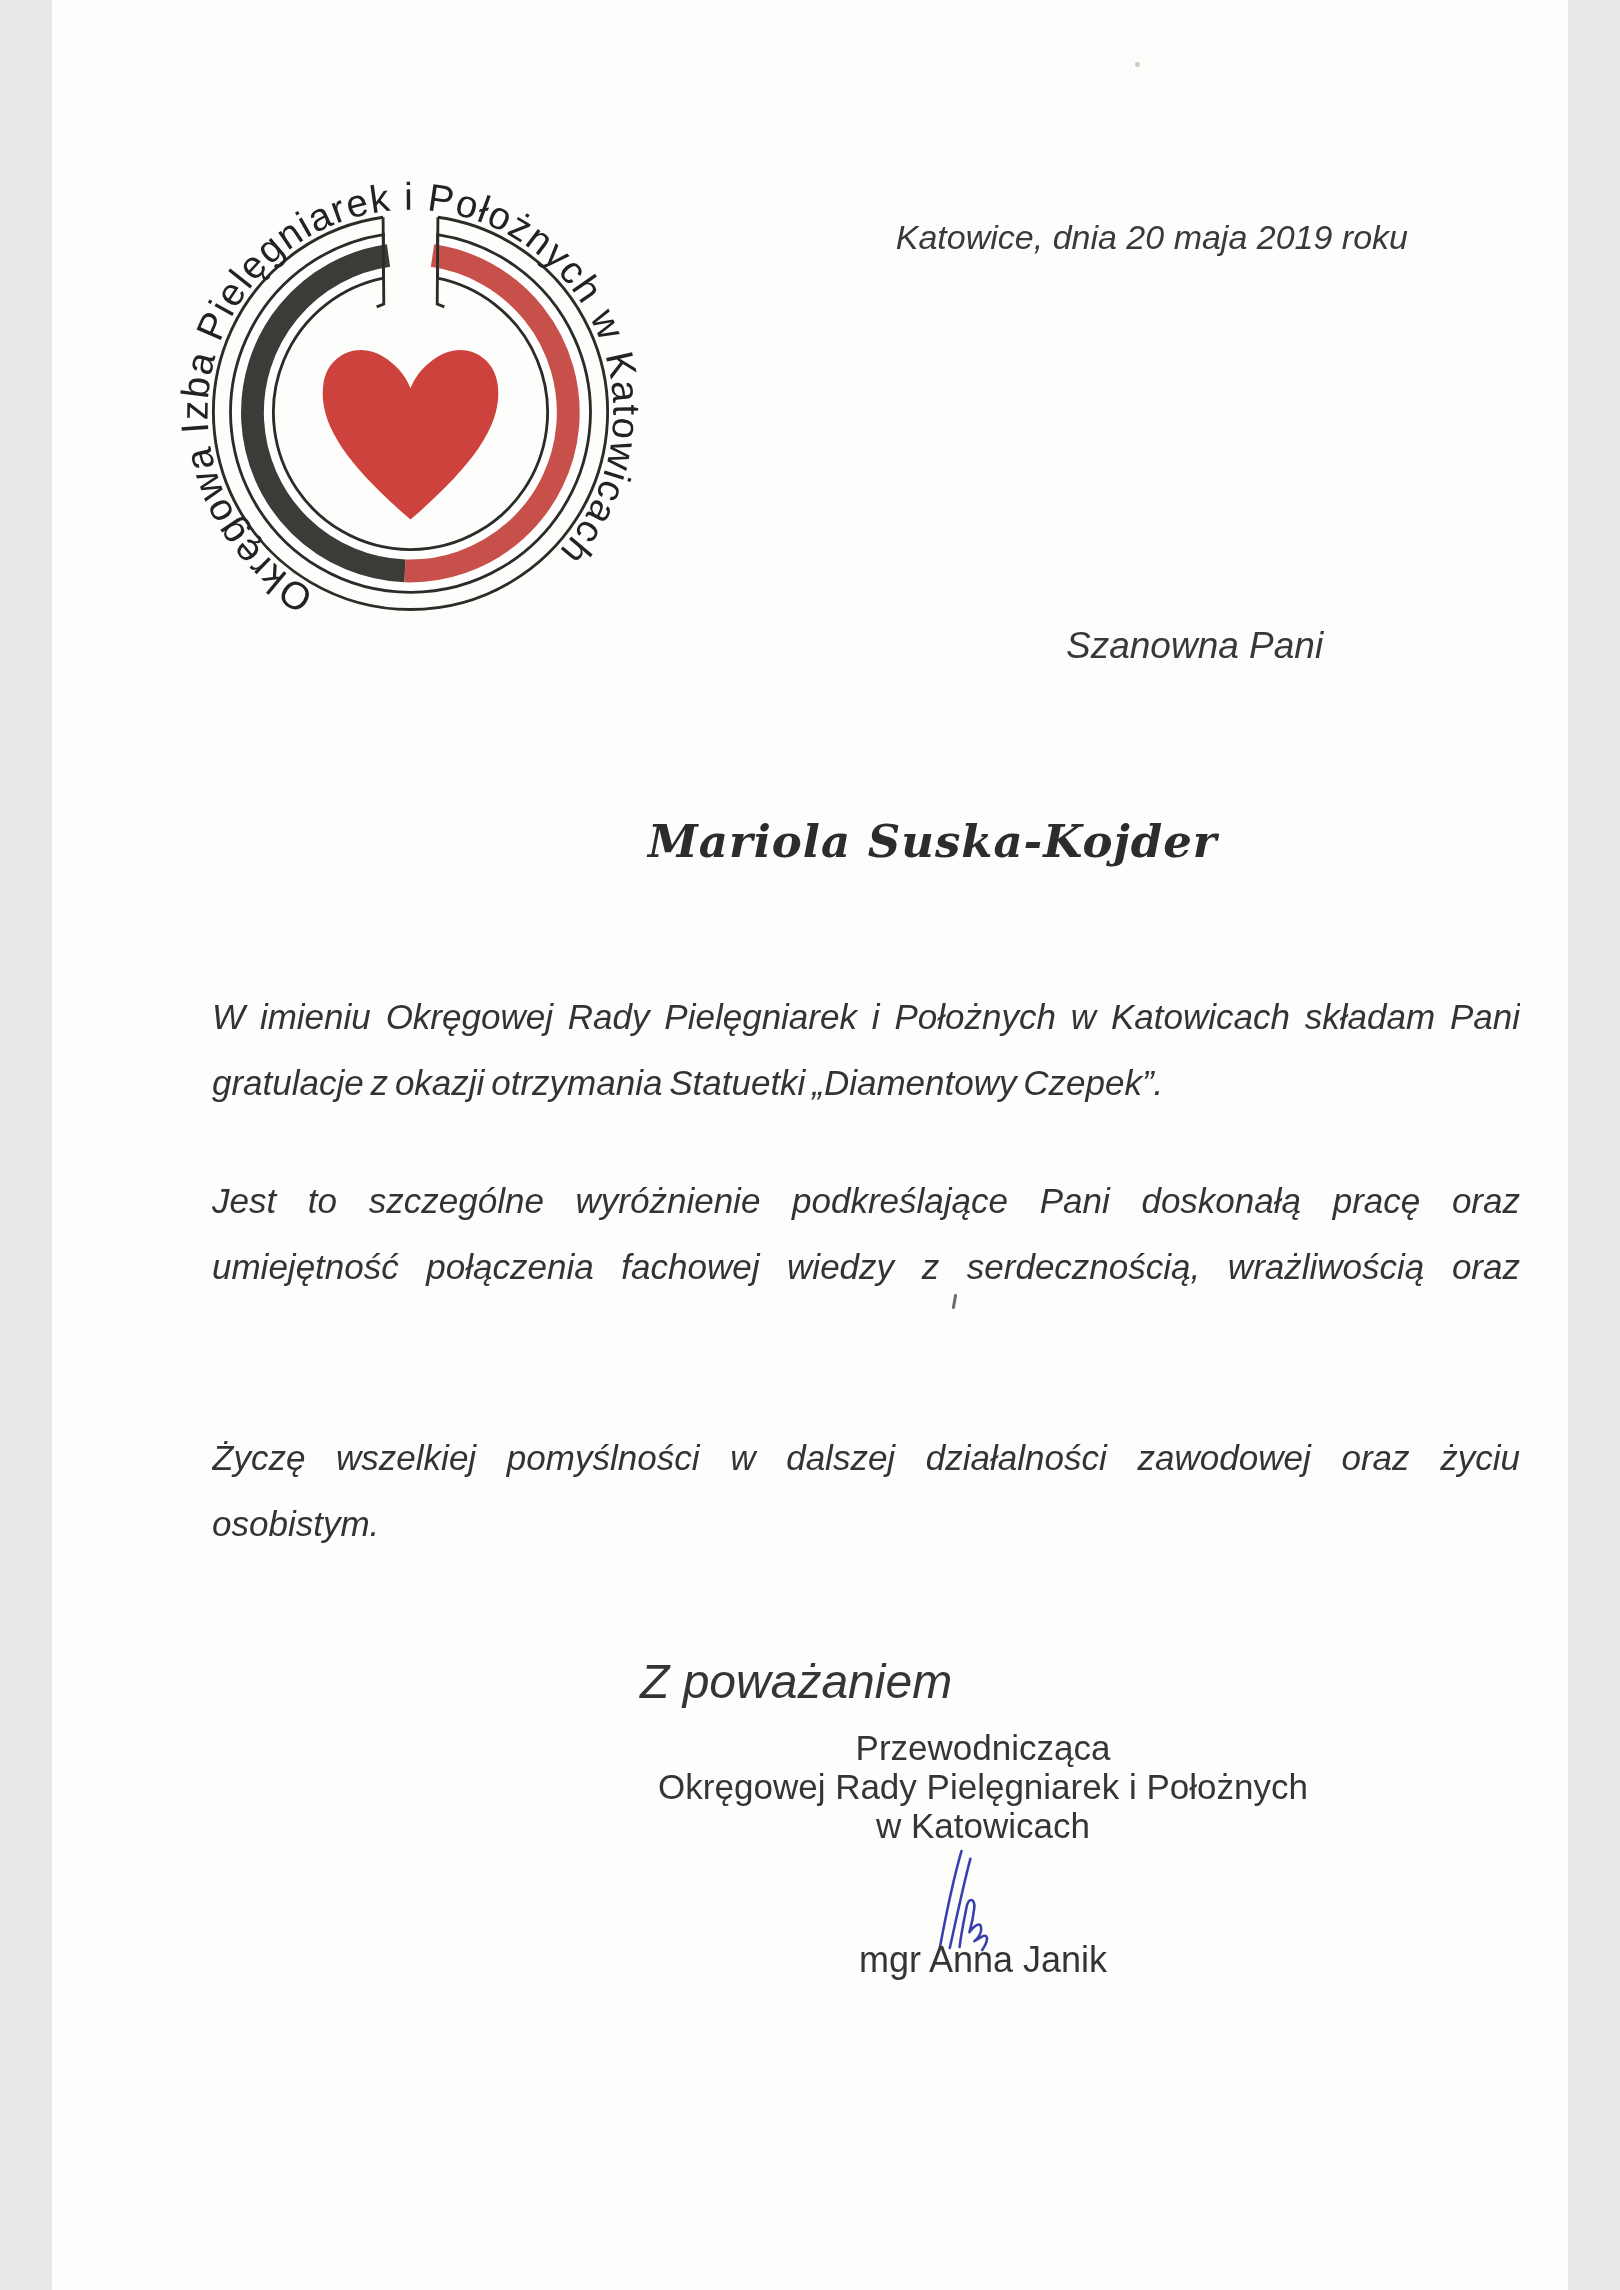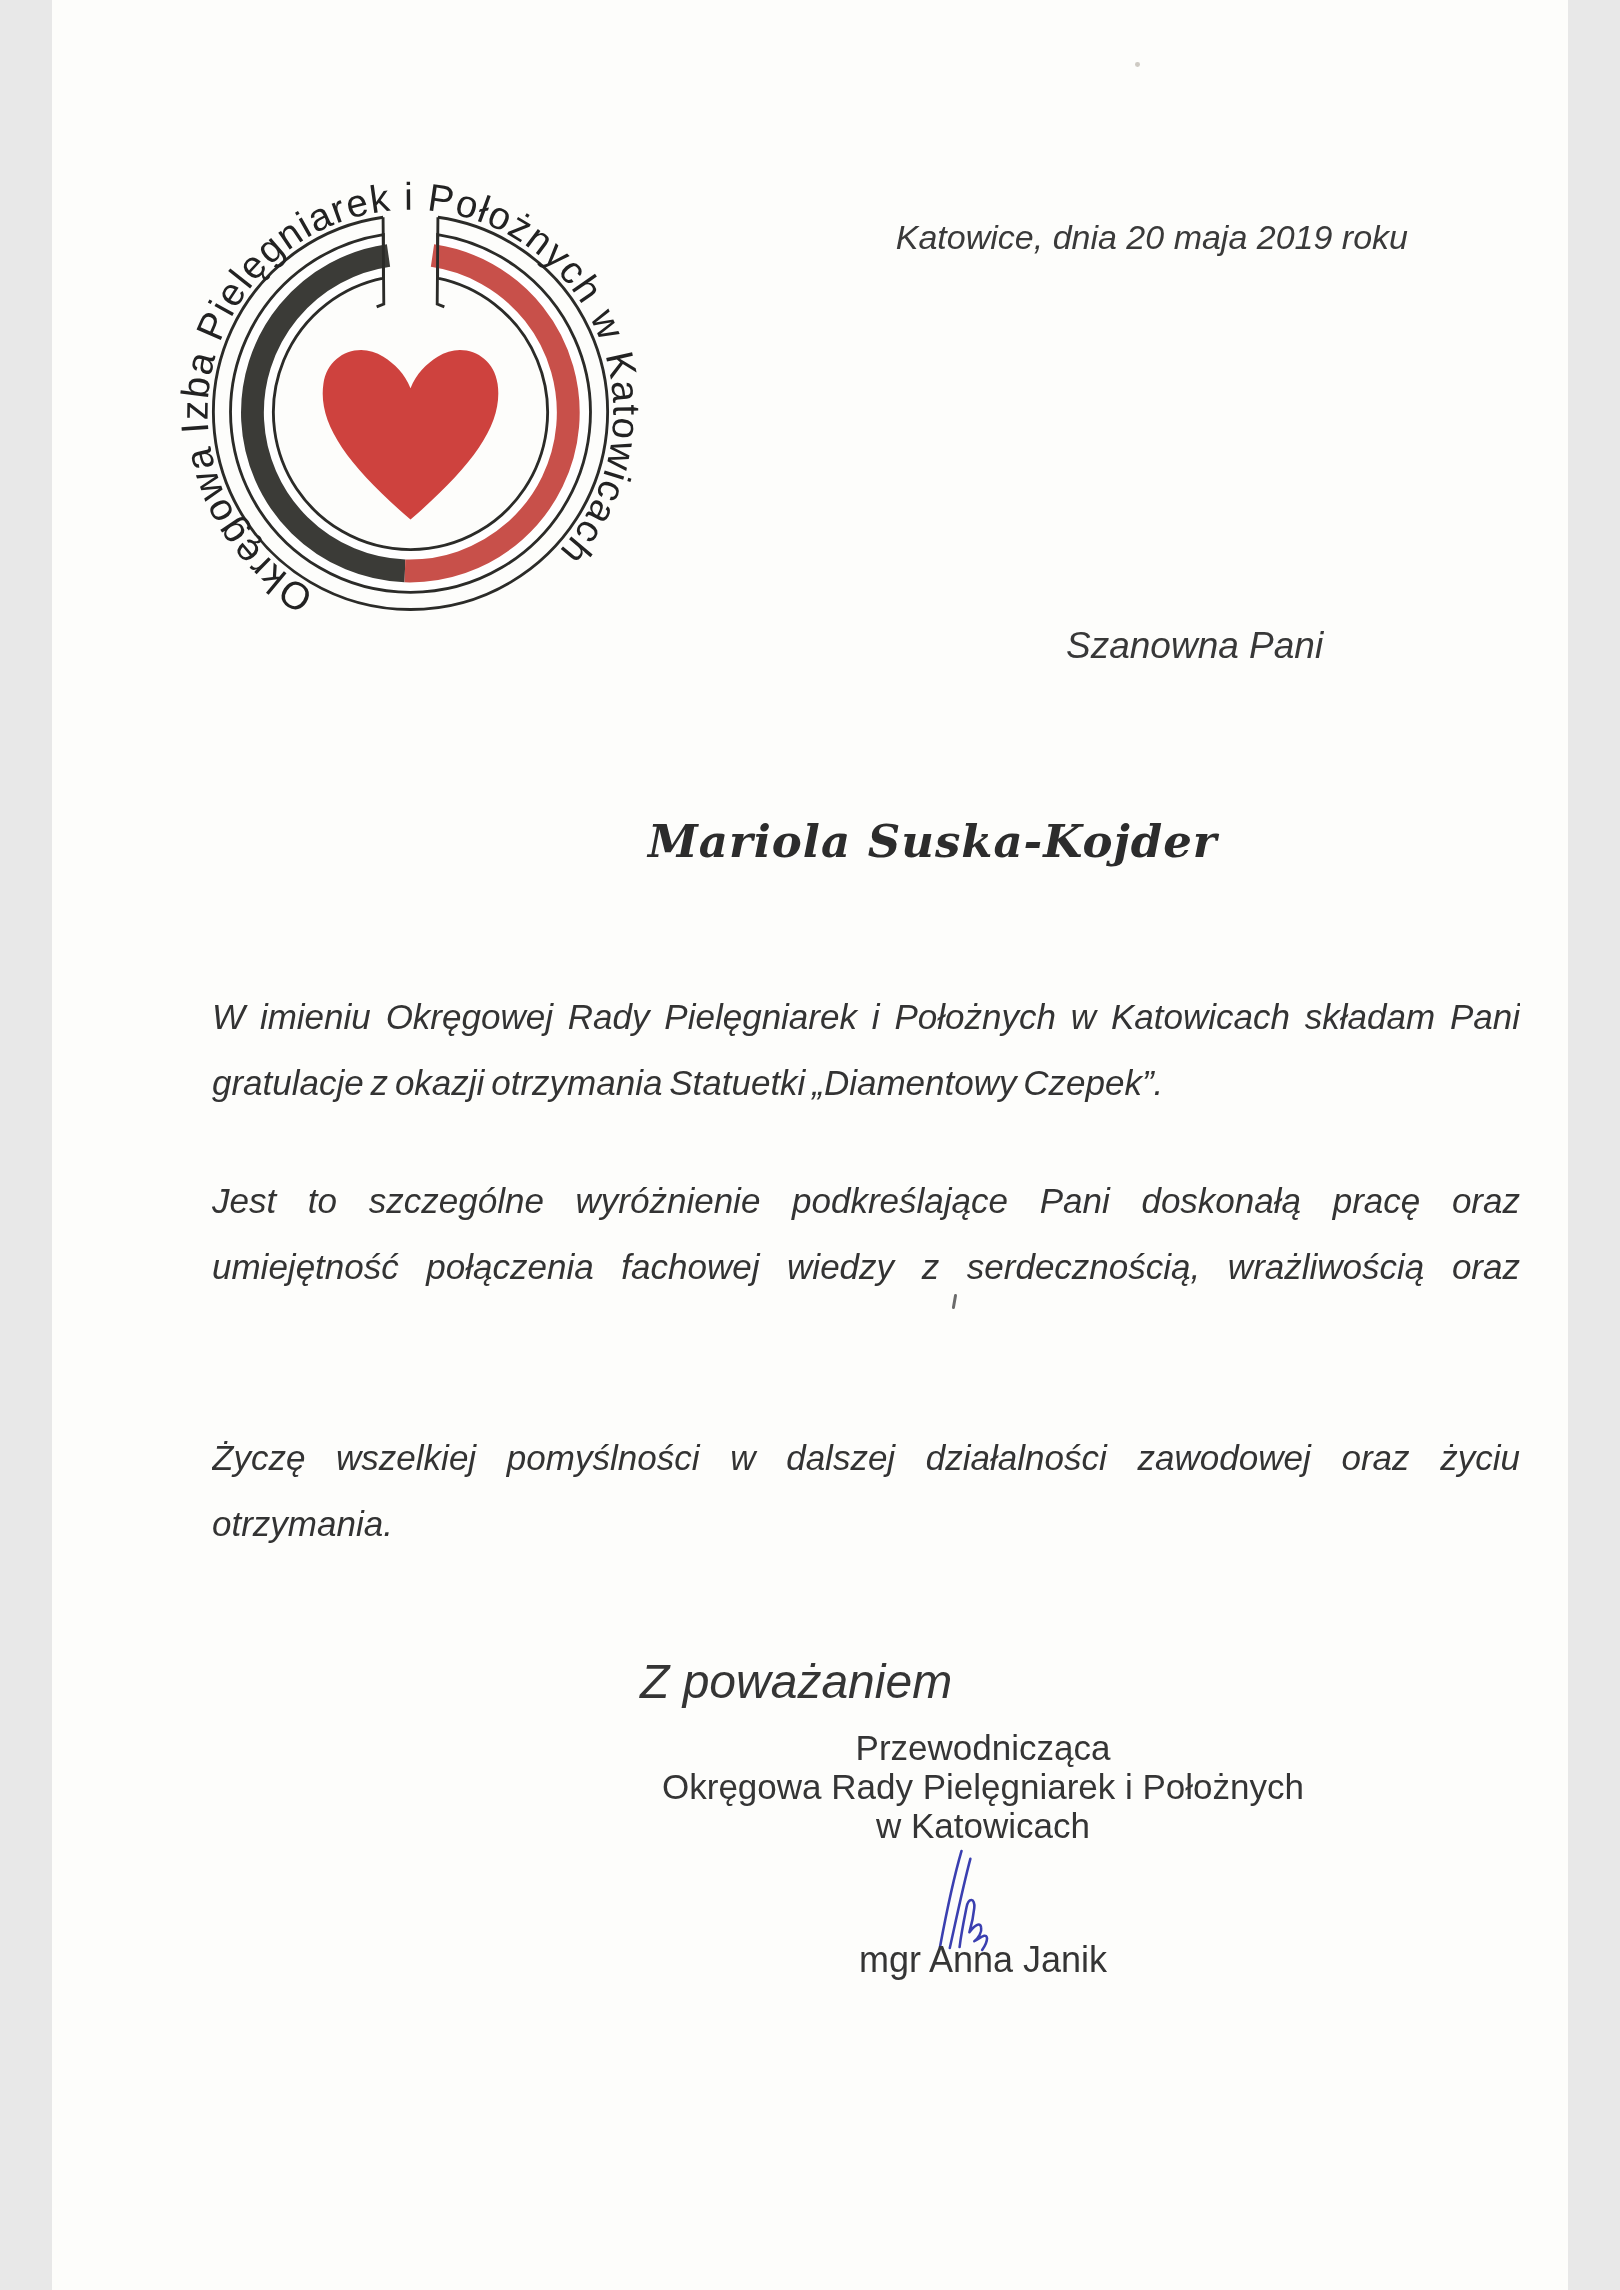--- a/index.html
+++ b/index.html
@@ -106,28 +106,28 @@
 
   <div class="para para-2">
     <div class="line jline">Jest to szczególne wyróżnienie podkreślające Pani doskonałą pracę oraz</div>
     <div class="line jline">umiejętność połączenia fachowej wiedzy z serdecznością, wrażliwością oraz</div>
   </div>
 
   <div class="stray-mark"></div>
 
   <div class="para para-3">
     <div class="line jline">Życzę wszelkiej pomyślności w dalszej działalności zawodowej oraz życiu</div>
-    <div class="line">otrzymania.</div>
+    <div class="line">osobistym.</div>
   </div>
 
   <div class="valediction">Z poważaniem</div>
 
   <div class="signer-title">
     <div>Przewodnicząca</div>
-    <div>Okręgowa Rady Pielęgniarek i Położnych</div>
+    <div>Okręgowej Rady Pielęgniarek i Położnych</div>
     <div>w Katowicach</div>
   </div>
 
   <svg class="signature-svg" viewBox="0 0 72 102" aria-hidden="true">
     <path d="M12,100 C18,68 27,26 34,2
              M22,101 C28,74 36,36 43,10
              M32,100 C34,84 37,70 39,60 C41,49 48,50 47,60 C46,70 44,78 42,85
              C47,78 53,74 54,80 C55,85 51,91 47,94
              C53,91 59,85 60,91 C60,96 57,100 55,103" fill="none" stroke-width="2.6" stroke-linecap="round" stroke-linejoin="round" stroke="#3a3fb0"></path>
   </svg>

